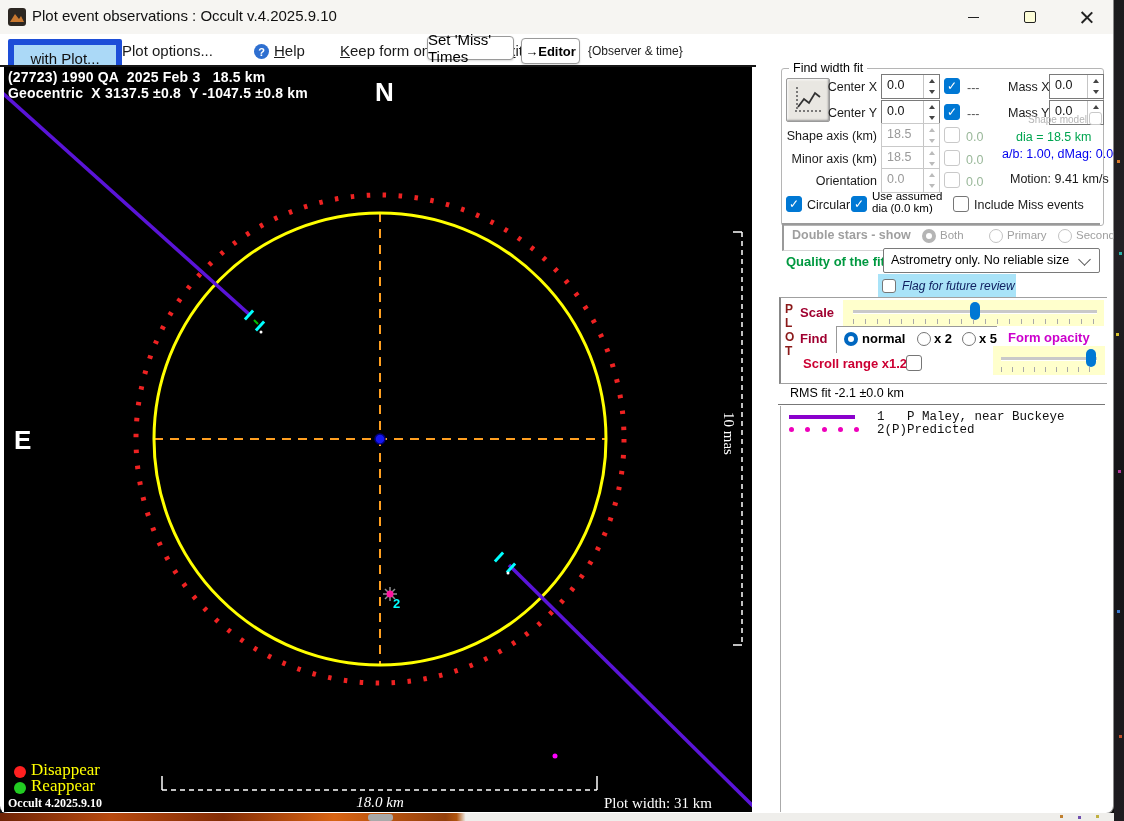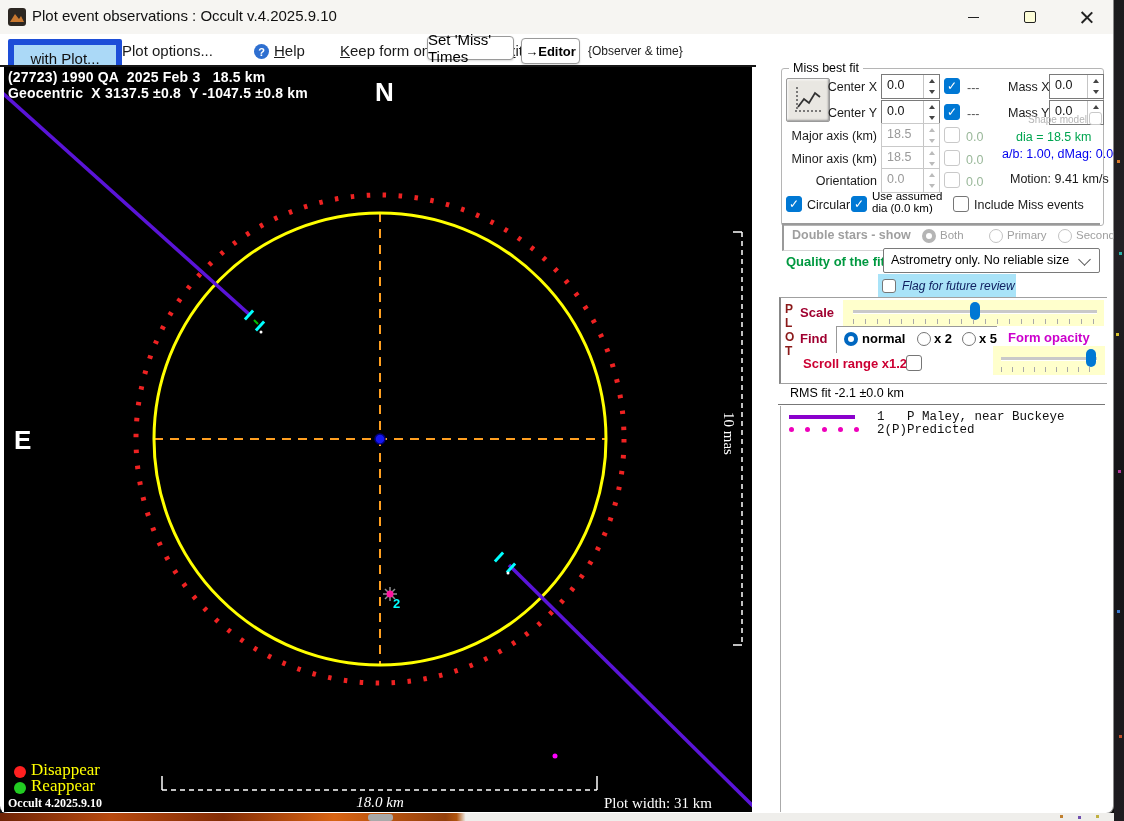--- a/index.html
+++ b/index.html
@@ -148,21 +148,21 @@
     <div class="abs pw serif" style="left:300px;top:727px;width:152px;text-align:center;font-style:italic;font-size:15px;">18.0 km</div>
     <div class="abs pw serif" style="left:600px;top:728px;width:144px;font-size:15px;">Plot width: 31 km</div>
     <div class="abs leg-dot" style="left:10px;top:699px;background:#ff2020;"></div>
     <div class="abs serif" style="left:27px;top:693px;color:#ffff00;font-size:17px;">Disappear</div>
     <div class="abs leg-dot" style="left:10px;top:715px;background:#22cc22;"></div>
     <div class="abs serif" style="left:27px;top:709px;color:#ffff00;font-size:17px;">Reappear</div>
     <div class="abs pw serif" style="left:4px;top:729px;font-size:12px;font-weight:bold;">Occult 4.2025.9.10</div>
   </div>
 
   <div class="abs group" style="left:781px;top:68px;width:321px;height:156px;"></div>
-  <div class="abs gtitle" style="left:789px;top:61px;">Miss best fit</div>
+  <div class="abs gtitle" style="left:789px;top:61px;">Find width fit</div>
   <div class="abs mini-btn" style="left:786px;top:78px;width:42px;height:42px;background:#e9e7e2;border-radius:2px;box-shadow:inset -1px -1px 2px #999, inset 1px 1px 2px #fff;">
     <svg width="30" height="30" viewBox="0 0 30 30">
       <line x1="4" y1="2" x2="4" y2="26" stroke="#555" stroke-width="1.5" stroke-dasharray="2 2"></line>
       <line x1="2" y1="26" x2="28" y2="26" stroke="#555" stroke-width="1.5" stroke-dasharray="2 2"></line>
       <polyline points="5,22 11,14 16,18 22,8 27,12" fill="none" stroke="#333" stroke-width="1.8"></polyline>
     </svg>
   </div>
 
   <div class="abs lbl rlabel" style="left:807px;top:80px;width:70px;">Center X</div>
   <div class="abs spin" style="left:881px;top:74px;width:57px;height:23px;">
@@ -214,21 +214,21 @@
         </span>
         <span class="sbtn">
           <i class="tri-dn"></i>
         </span>
       </span>
     </div>
 
   <div class="abs" style="left:1028px;top:114px;font-size:10px;color:#b5b5b5;">Shape model</div>
   <div class="abs cb small dis" style="left:1089px;top:112px;"></div>
 
-  <div class="abs lbl rlabel" style="left:782px;top:129px;width:95px;">Major axis (km)</div>
+  <div class="abs lbl rlabel" style="left:782px;top:129px;width:95px;">Shape axis (km)</div>
   <div class="abs spin dis" style="left:881px;top:123px;width:57px;height:23px;">
       <span class="spin-val">18.5</span>
       <span class="spin-btns">
         <span class="sbtn">
           <i class="tri-up"></i>
         </span>
         <span class="sbtn">
           <i class="tri-dn"></i>
         </span>
       </span>

